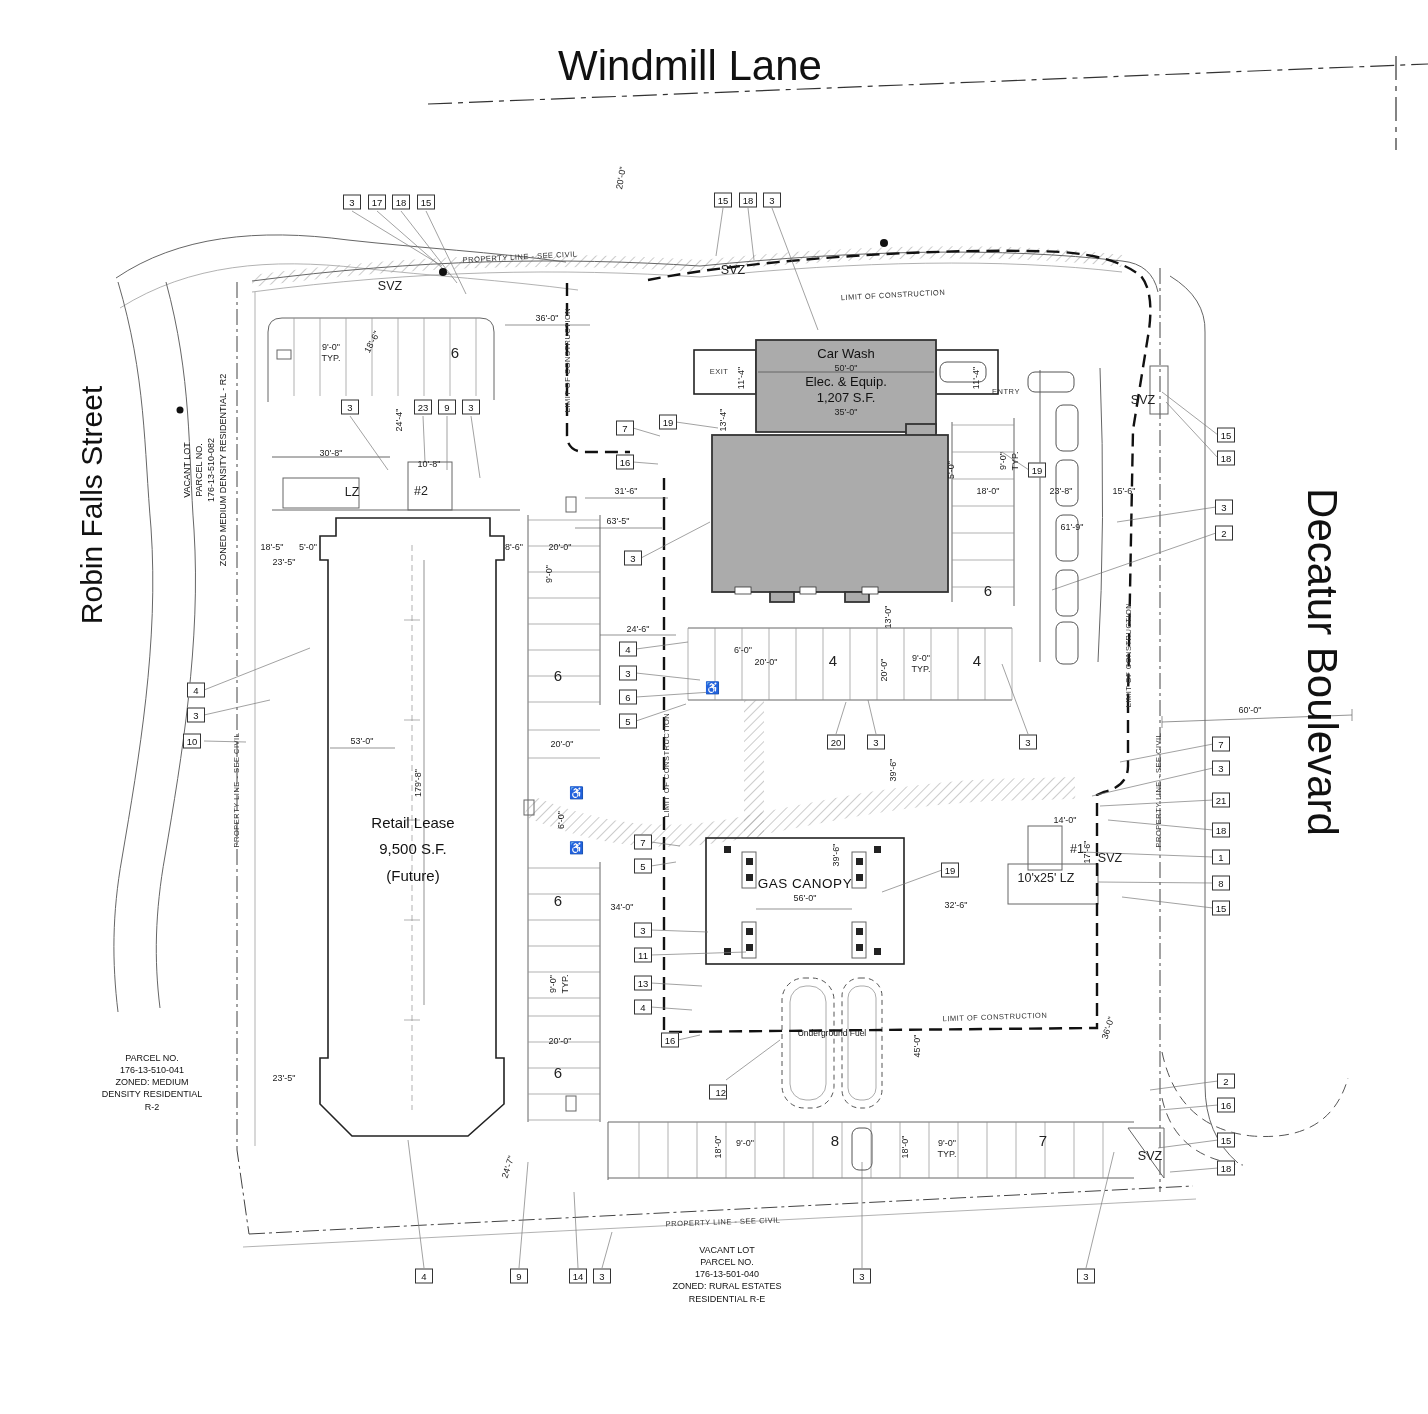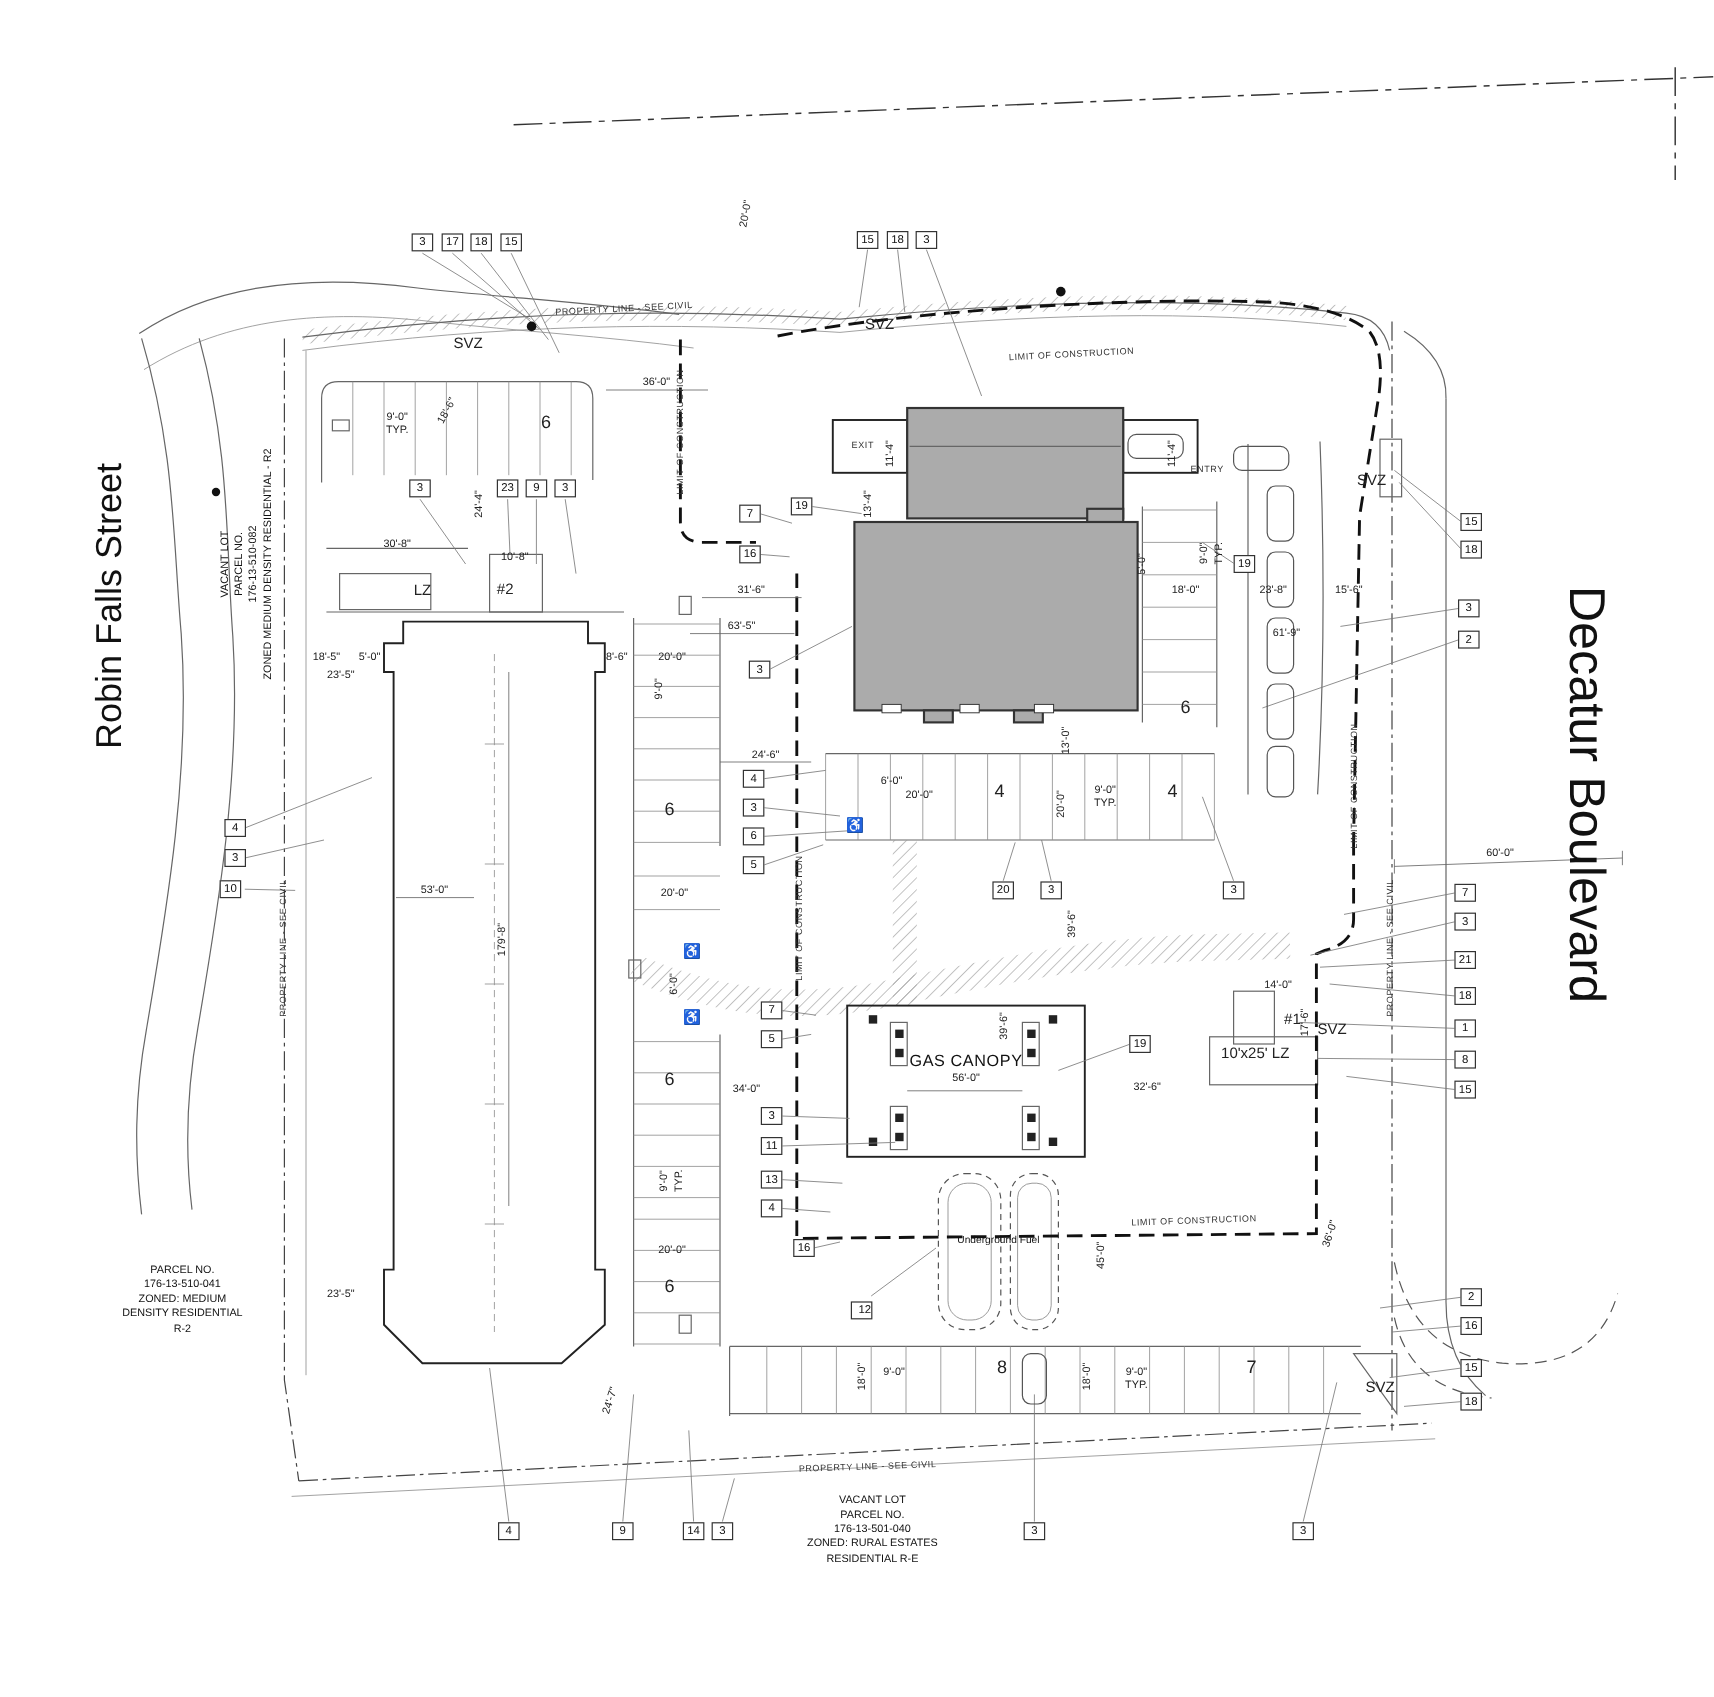--- a/index.html
+++ b/index.html
@@ -183,25 +183,38 @@
 
     <circle cx="884" cy="243" r="4" fill="#111"></circle>
     <circle cx="443" cy="272" r="4" fill="#111"></circle>
     <circle cx="180" cy="410" r="3.5" fill="#111"></circle>
     <rect class="thin" x="566" y="497" width="10" height="15"></rect>
     <rect class="thin" x="566" y="1096" width="10" height="15"></rect>
     <rect class="thin" x="524" y="800" width="10" height="15"></rect>
     <rect class="thin" x="277" y="350" width="14" height="9"></rect>
   </svg>
 
+  <div class="street street-top">Windmill Lane</div>
   <div class="street street-left">Robin Falls Street</div>
   <div class="street street-right">Decatur Boulevard</div>
 
-
-
+  <div class="bblock carwash-label">
+    <div class="bl1">Car Wash</div>
+    <div class="bld">50'-0"</div>
+    <div class="bl1">Elec. &amp; Equip.</div>
+    <div class="bl1">1,207 S.F.</div>
+    <div class="bld">35'-0"</div>
+  </div>
+
+
+  <div class="bblock retail-label">
+    <div class="retail-line">Retail Lease</div>
+    <div class="retail-line">9,500 S.F.</div>
+    <div class="retail-line">(Future)</div>
+  </div>
 
   <div class="bblock gas-label">
     <div class="gas-name">GAS CANOPY</div>
     <div class="bld">56'-0"</div>
   </div>
 
   <div class="bblock fuel-label">Underground Fuel</div>
 
   <div class="parcel parcel-west">
     <div>VACANT LOT</div>

